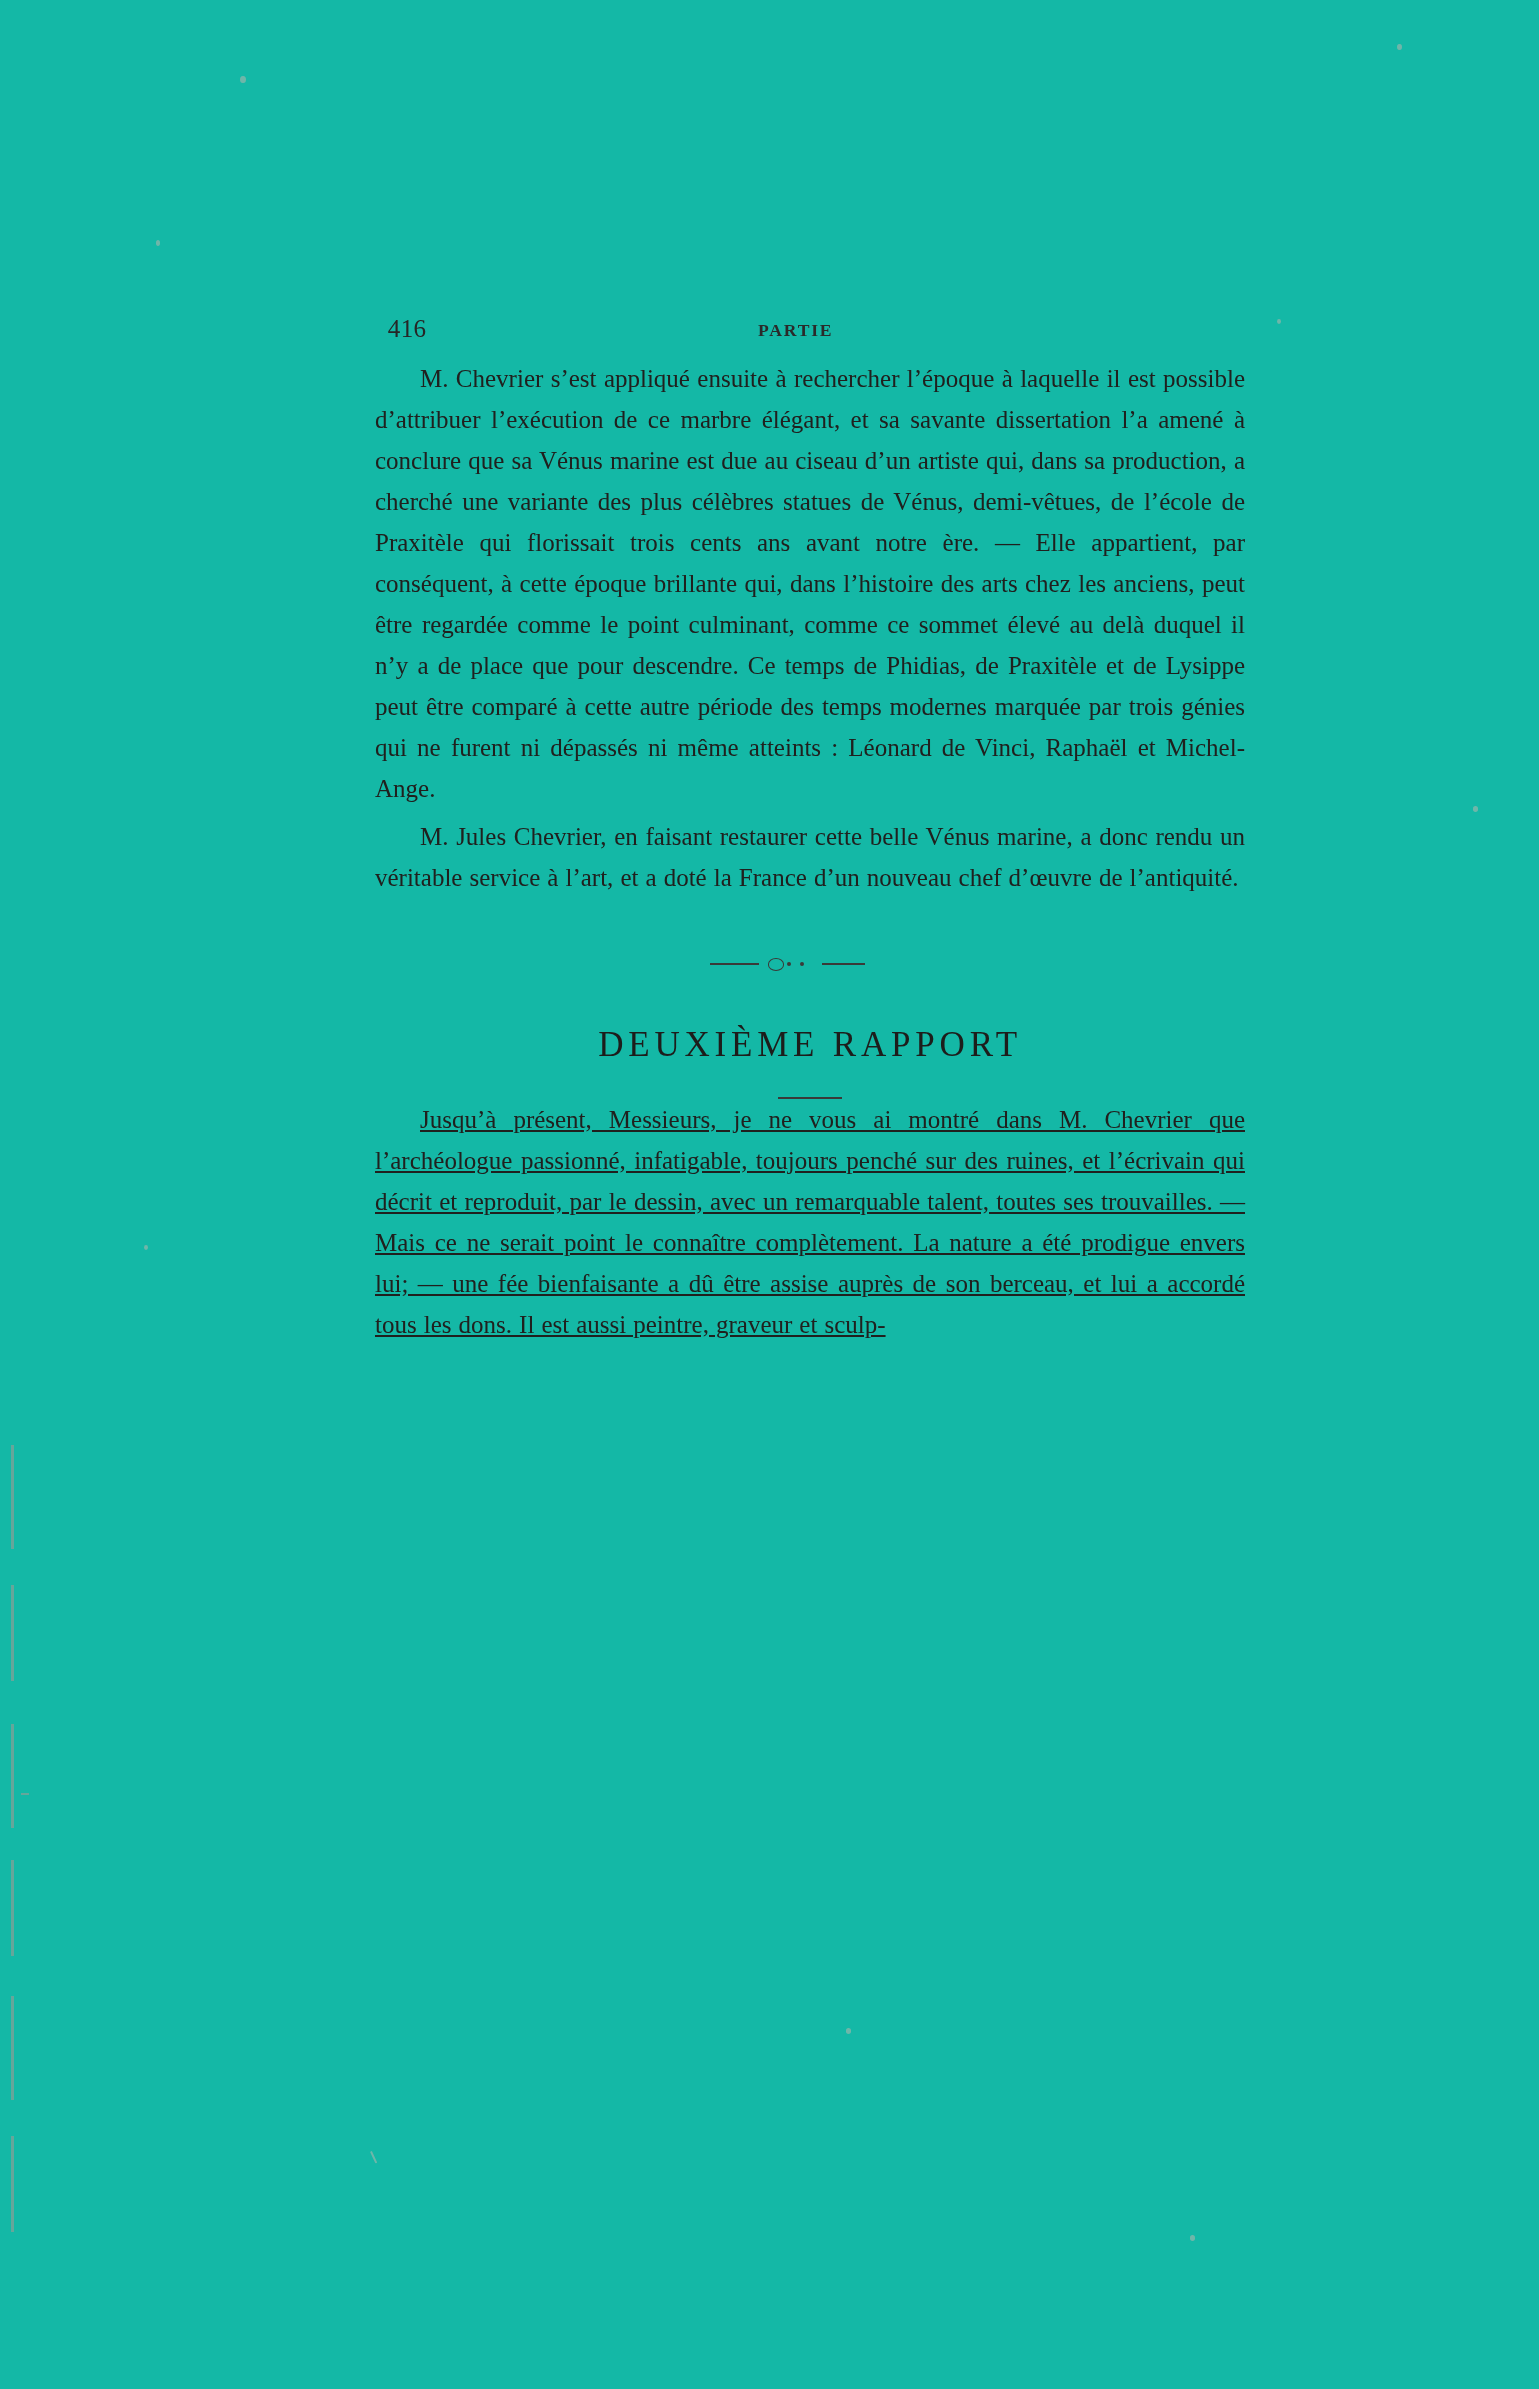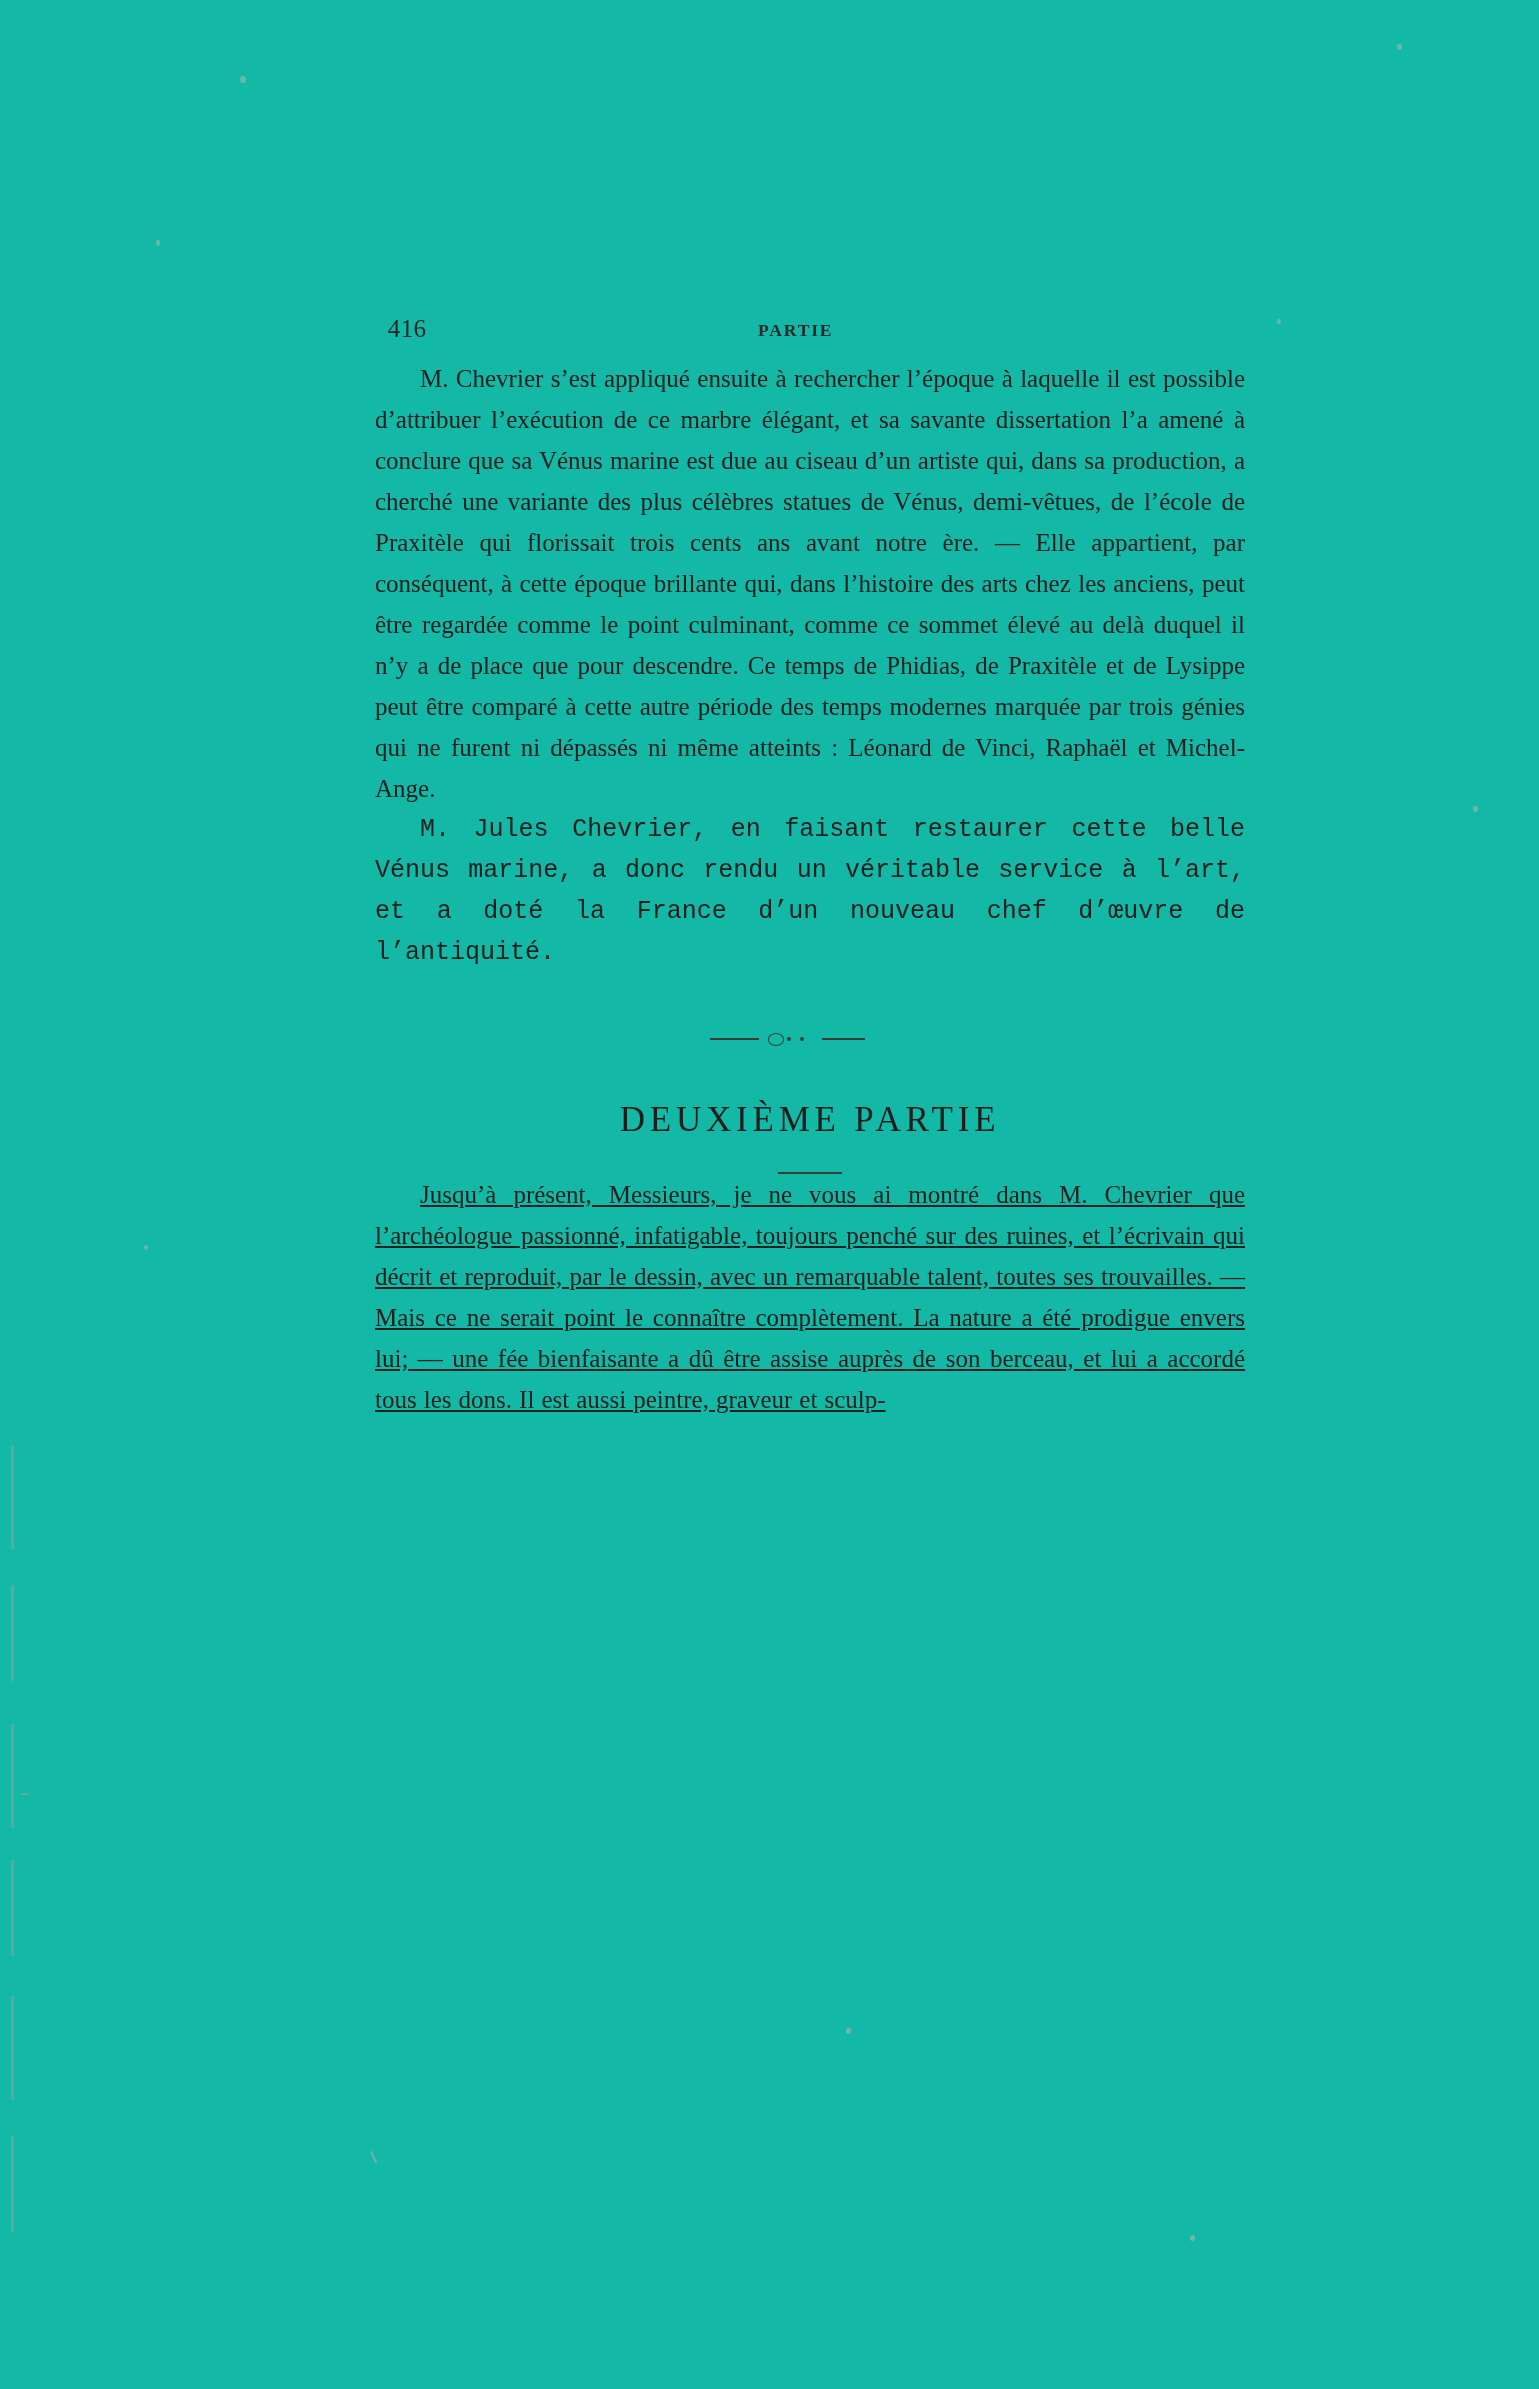--- a/index.html
+++ b/index.html
@@ -68,22 +68,21 @@
   p.body {
     margin: 0;
     font-size: 25px;
     line-height: 41px;
     text-align: justify;
     text-align-last: left;
     color: #20201e;
     word-spacing: 0.8px;
   }
   p.body + p.body {
-    margin-top: 0;
-    font-family: Liberation Mono, monospace;
+    margin-top: 7px;
   }
   p.indent {
     text-indent: 45px;
   }
 
   .ornament {
     margin: 42px 0 0 0;
     height: 48px;
     position: relative;
   }
@@ -171,21 +170,21 @@
     <p class="body indent">M. Jules Chevrier, en faisant restaurer cette belle Vénus marine, a donc rendu un véritable service à l’art, et a doté la France d’un nouveau chef d’œuvre de l’antiquité.</p>
 
     <div class="ornament">
       <div class="orn-left"></div>
       <div class="orn-dot"></div>
       <div class="orn-tick t1"></div>
       <div class="orn-tick t2"></div>
       <div class="orn-right"></div>
     </div>
 
-    <h1 class="part-title">DEUXIÈME PARTIE</h1>
+    <h1 class="part-title">DEUXIÈME RAPPORT</h1>
 
     <div class="rule"></div>
 
     <p class="body indent after-rule">Jusqu’à présent, Messieurs, je ne vous ai montré dans M. Chevrier que l’archéologue passionné, infatigable, toujours penché sur des ruines, et l’écrivain qui décrit et reproduit, par le dessin, avec un remarquable talent, toutes ses trouvailles. — Mais ce ne serait point le connaître complètement. La nature a été prodigue envers lui; — une fée bienfaisante a dû être assise auprès de son berceau, et lui a accordé tous les dons. Il est aussi peintre, graveur et sculp-</p>
 
   </div>
 </div>
 
 
 </body></html>

